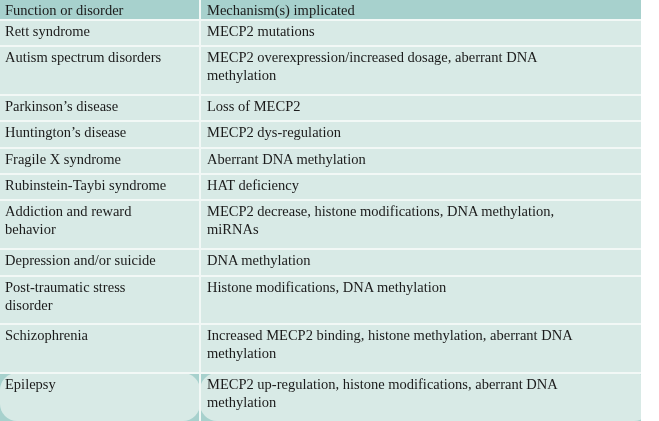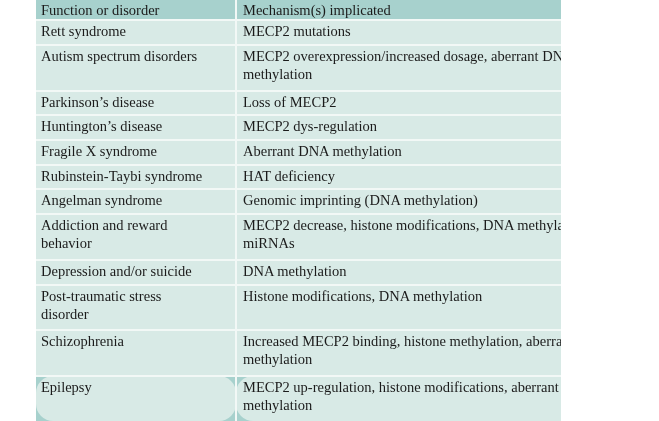--- a/index.html
+++ b/index.html
@@ -2,25 +2,24 @@
 <html><head>
 <meta charset="utf-8">
 <style>
   html, body {
     margin: 0;
     padding: 0;
     font-family: "Liberation Serif", "DejaVu Serif", serif;
   }
   .table-wrap {
     position: relative;
-    width: 525px;
+    width: 641px;
     height: 421px;
     background: #a7d1cd; 
     overflow: hidden;
-    margin-left: 36px;
   }
   table.disorders {
     border-collapse: collapse;
     table-layout: fixed;
     width: 651px;   
     height: 421px;
     font-size: 14.5px;
     line-height: 18px;
     color: #1b1b1b;
   }
@@ -89,24 +88,20 @@
       </tr>
       <tr>
         <td><span class="cell-text">Fragile X syndrome</span></td>
         <td><span class="cell-text">Aberrant DNA methylation</span></td>
       </tr>
       <tr>
         <td><span class="cell-text">Rubinstein-Taybi syndrome</span></td>
         <td><span class="cell-text">HAT deficiency</span></td>
       </tr>
       <tr>
-        <td><span class="cell-text">Angelman syndrome</span></td>
-        <td><span class="cell-text">Genomic imprinting (DNA methylation)</span></td>
-      </tr>
-      <tr>
         <td><span class="cell-text">Addiction and reward
 behavior</span></td>
         <td><span class="cell-text">MECP2 decrease, histone modifications, DNA methylation,
 miRNAs</span></td>
       </tr>
       <tr>
         <td><span class="cell-text">Depression and/or suicide</span></td>
         <td><span class="cell-text">DNA methylation</span></td>
       </tr>
       <tr>

